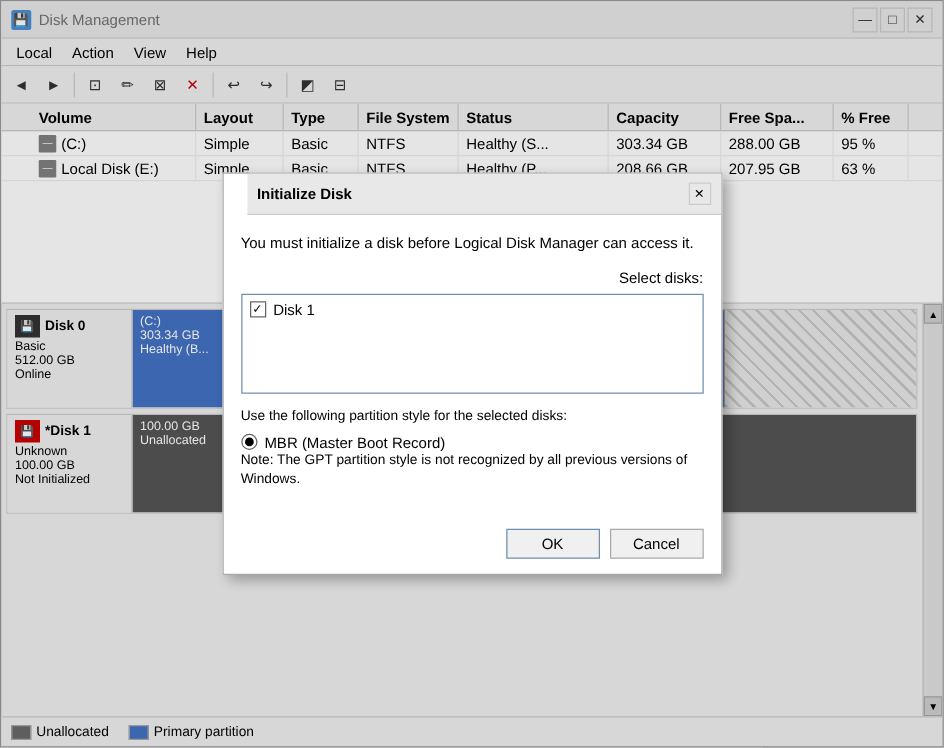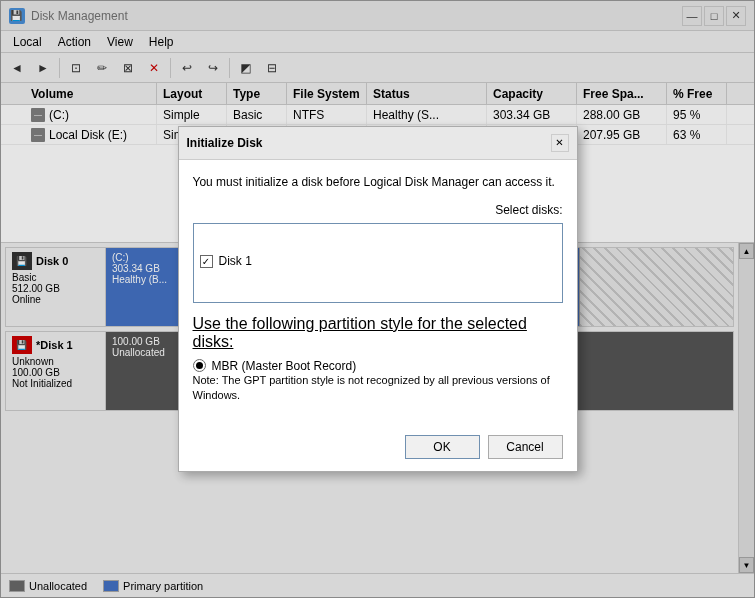--- a/index.html
+++ b/index.html
@@ -232,20 +232,21 @@
       font-size: 12px;
     }
     .dialog-title-bar {
       background: #e8e8e8;
       height: 15px;
       display: flex;
       align-items: center;
       padding: 16px 8px;
       border-bottom: 1px solid #ccc;
       justify-content: space-between;
+      margin-left: 19px;
     }
     .dialog-title-text { font-size: 12px; font-weight: 600; }
     .dialog-close-btn {
       width: 18px;
       height: 18px;
       background: #e8e8e8;
       border: 1px solid #ccc;
       cursor: pointer;
       font-size: 10px;
       display: flex;
@@ -264,45 +265,43 @@
     .disk-list {
       border: 1px solid #7090b0;
       height: 80px;
       padding: 4px;
       margin-bottom: 12px;
       background: white;
       overflow-y: auto;
     }
     .disk-list-item {
       display: flex;
-      align-items: flex-end;
+      align-items: flex-start;
       gap: 6px;
       padding: 1px 2px;
-      margin-top: 25px;
     }
     .disk-checkbox {
       width: 13px;
       height: 13px;
       border: 1px solid #666;
       background: white;
       display: flex;
       align-items: center;
       justify-content: center;
       flex-shrink: 0;
       cursor: pointer;
     }
     .disk-checkbox.checked::after {
       content: '✓';
       font-size: 10px;
       color: #000;
     }
     .partition-style-label {
       margin-bottom: 8px;
-      font-size: 16px;
-      text-decoration: underline;
+      font-size: 11px;
     }
     .radio-group {
       display: flex;
       flex-direction: row;
       gap: 12px;
     }
     .radio-item {
       display: flex;
       align-items: center;
       gap: 6px;

